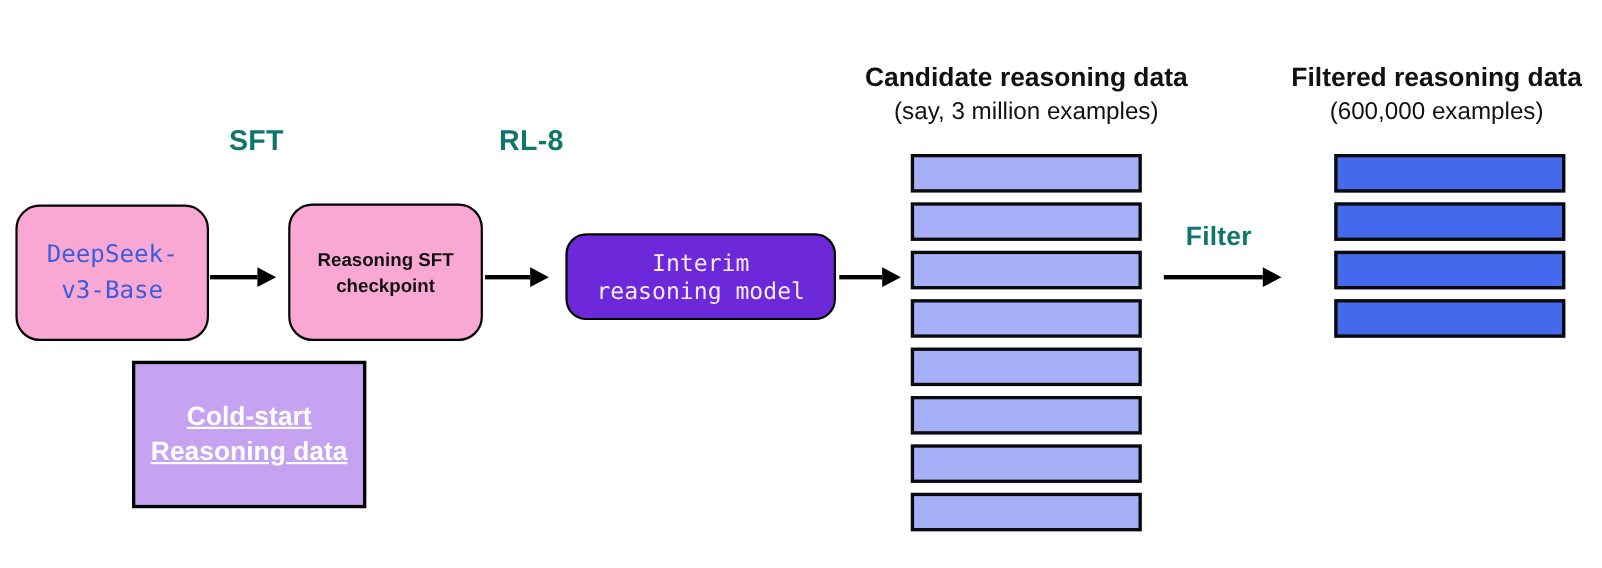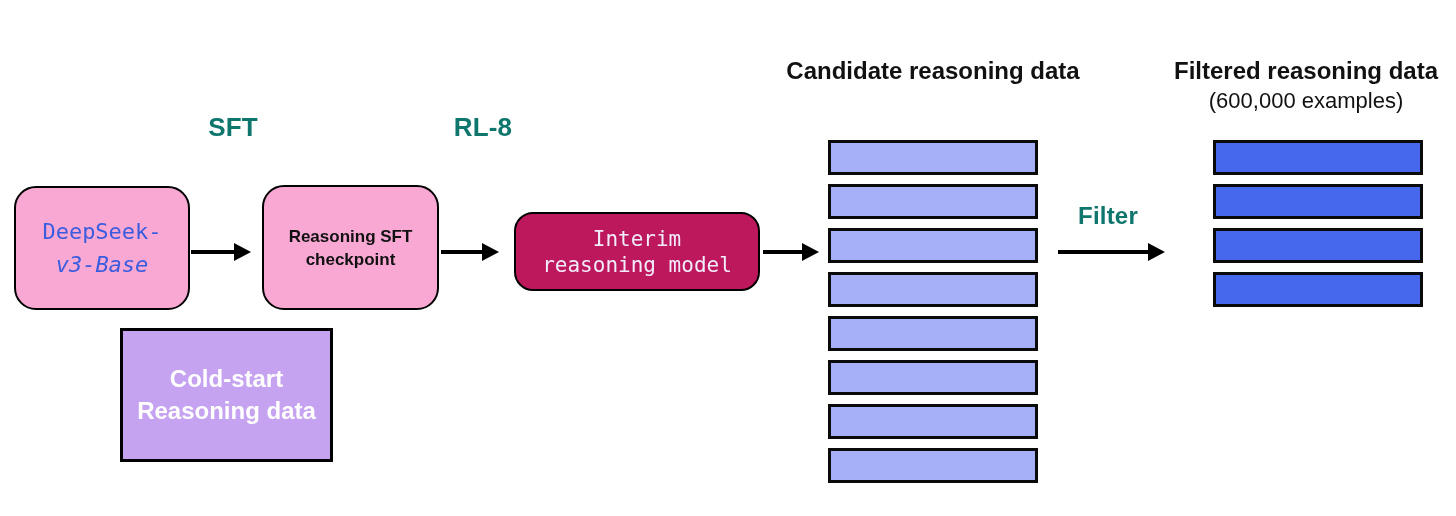--- a/index.html
+++ b/index.html
@@ -69,21 +69,21 @@
     position: absolute;
     left: 120px; top: 328px; width: 213px; height: 134px;
     border: 3px solid #000000;
     display: flex;
     flex-direction: column;
     align-items: center;
     justify-content: center;
     text-align: center;
     color: #ffffff;
   }
-  #cold-start-node .cs-line { font-size: 24px; font-weight: bold; line-height: 32px; }
+  #cold-start-node .cs-line { font-size: 24px; font-weight: bold; line-height: 32px; text-decoration: underline; }
   #cold-start-node .cs-normal { font-weight: normal; font-size: 23px; }
 
   
   .arrow {
     position: absolute;
     height: 18px;
     display: flex;
     align-items: center;
   }
   .arrow .arrow-line { flex: 1; height: 4px; background: #000000; }
@@ -124,55 +124,56 @@
 </head>
 <body>
 
 <div class="canvas">
 
   <div class="step-label" id="sft-label">SFT</div>
   <div class="step-label" id="rl1-label">RL-8</div>
 
   <div class="node" id="base-model-node">
     <div class="mono-line" style="color: rgb(58, 92, 222);">DeepSeek-</div>
-    <div class="mono-line" style="color: rgb(58, 92, 222); font-style: italic;">v3-Base</div>
+    <div class="mono-line" style="color: rgb(58, 92, 222);">v3-Base</div>
   </div>
 
   <div class="arrow" id="arrow-base-to-sft">
     <div class="arrow-line"></div>
     <div class="arrow-head"></div>
   </div>
 
   <div class="node" id="sft-checkpoint-node">
     <div class="sans-line">Reasoning SFT</div>
     <div class="sans-line">checkpoint</div>
   </div>
 
   <div class="arrow" id="arrow-sft-to-interim">
     <div class="arrow-line"></div>
     <div class="arrow-head"></div>
   </div>
 
-  <div class="node" id="interim-model-node" style="background-color: #be185d;">
+  <div class="node" id="interim-model-node" style="background-color: #6d28d9;">
     <div class="mono-line">Interim</div>
     <div class="mono-line">reasoning model</div>
   </div>
 
   <div class="arrow" id="arrow-interim-to-data">
     <div class="arrow-line"></div>
     <div class="arrow-head"></div>
   </div>
 
   <div id="cold-start-node" style="background-color: rgb(198, 163, 241);">
     <div class="cs-line">Cold-start</div>
     <div class="cs-line">Reasoning data</div>
   </div>
 
   <div class="stack-header" id="candidate-header">
     <div class="stack-title">Candidate reasoning data</div>
+    <div class="stack-subtitle">(say, 3 million examples)</div>
   </div>
   <div class="bar-stack" id="candidate-stack">
       <div class="bar" style="background-color: rgb(165, 176, 248);"></div>
       <div class="bar" style="background-color: rgb(165, 176, 248);"></div>
       <div class="bar" style="background-color: rgb(165, 176, 248);"></div>
       <div class="bar" style="background-color: rgb(165, 176, 248);"></div>
       <div class="bar" style="background-color: rgb(165, 176, 248);"></div>
       <div class="bar" style="background-color: rgb(165, 176, 248);"></div>
       <div class="bar" style="background-color: rgb(165, 176, 248);"></div>
       <div class="bar" style="background-color: rgb(165, 176, 248);"></div>

